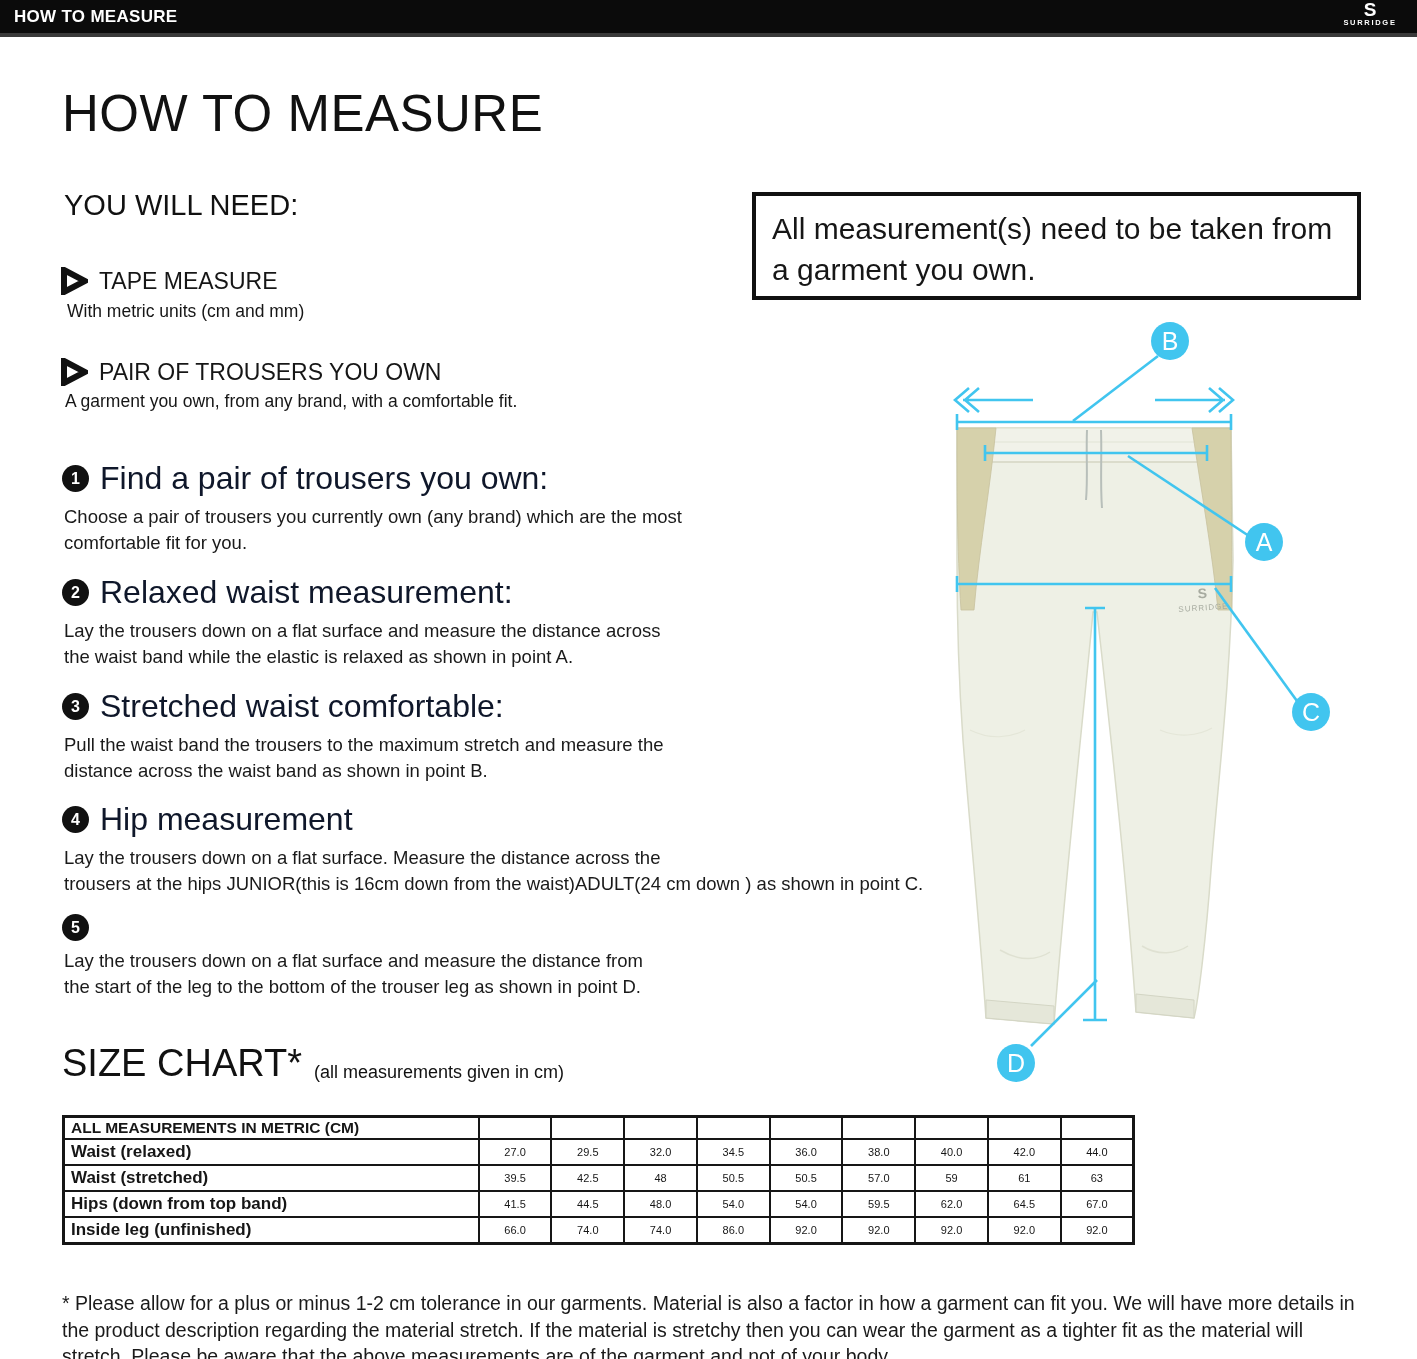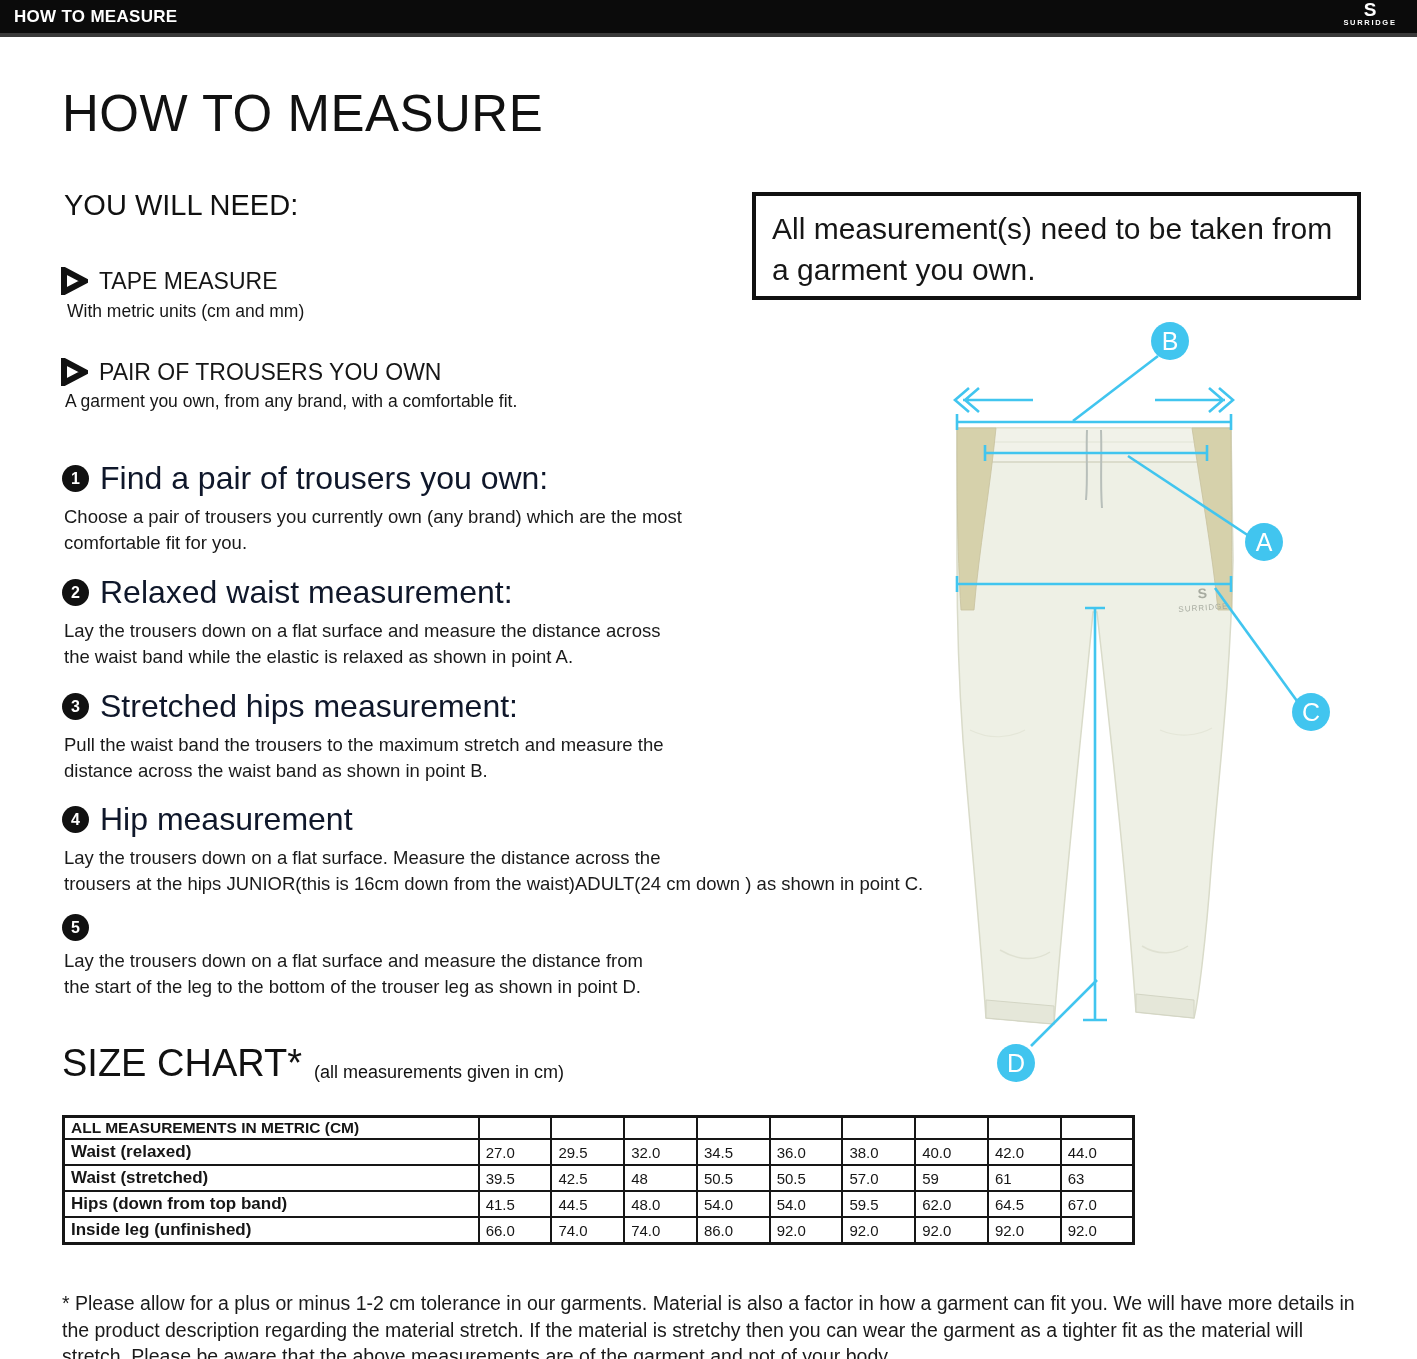--- a/index.html
+++ b/index.html
@@ -39,21 +39,21 @@
   .step-title{font-size:32px;color:#0f172a;}
   .step-body{margin:7px 0 0 2px;font-size:18.5px;line-height:1.4;white-space:pre-line;color:#1a1a1a;}
   .s1{top:460px;} .s2{top:574px;} .s3{top:688px;} .s4{top:801px;} .s5{top:914px;}
   
   .sizetable{left:62px;top:1115px;width:1073px;border-collapse:collapse;
     border:3px solid #161616;table-layout:fixed;}
   .sizetable td,.sizetable th{border:2px solid #161616;padding:0 6px;overflow:hidden;white-space:nowrap;}
   .sizetable .hdr th{height:31px;font-size:19px;font-weight:700;text-align:center;}
   .sizetable .hdr th.desc{text-align:left;font-size:20px;}
   .sizetable .sub td{height:20px;font-size:15.5px;font-weight:700;text-align:left;}
-  .sizetable .row td{height:24px;font-size:15px;text-align:left;}
+  .sizetable .row td{height:24px;font-size:11px;text-align:center;}
   .sizetable .row td.lbl{text-align:left;font-weight:700;font-size:17px;}
   
   .footnote{left:62px;top:1290px;width:1305px;font-size:19.5px;line-height:1.36;color:#1a1a1a;}
   
   .diagram{left:930px;top:310px;width:470px;height:780px;}
 </style>
 </head>
 <body>
 
 <div class="abs topbar"></div>
@@ -93,21 +93,21 @@
   <div class="step-head">
     <div class="step-num">2</div>
     <div class="step-title">Relaxed waist measurement:</div>
   </div>
   <div class="step-body">Lay the trousers down on a flat surface and measure the distance across
 the waist band while the elastic is relaxed as shown in point A.</div>
 </div>
 <div class="abs step s3">
   <div class="step-head">
     <div class="step-num">3</div>
-    <div class="step-title">Stretched hips measurement:</div>
+    <div class="step-title">Stretched waist comfortable:</div>
   </div>
   <div class="step-body">Pull the waist band the trousers to the maximum stretch and measure the
 distance across the waist band as shown in point B.</div>
 </div>
 <div class="abs step s4">
   <div class="step-head">
     <div class="step-num">4</div>
     <div class="step-title">Hip measurement</div>
   </div>
   <div class="step-body">Lay the trousers down on a flat surface. Measure the distance across the

